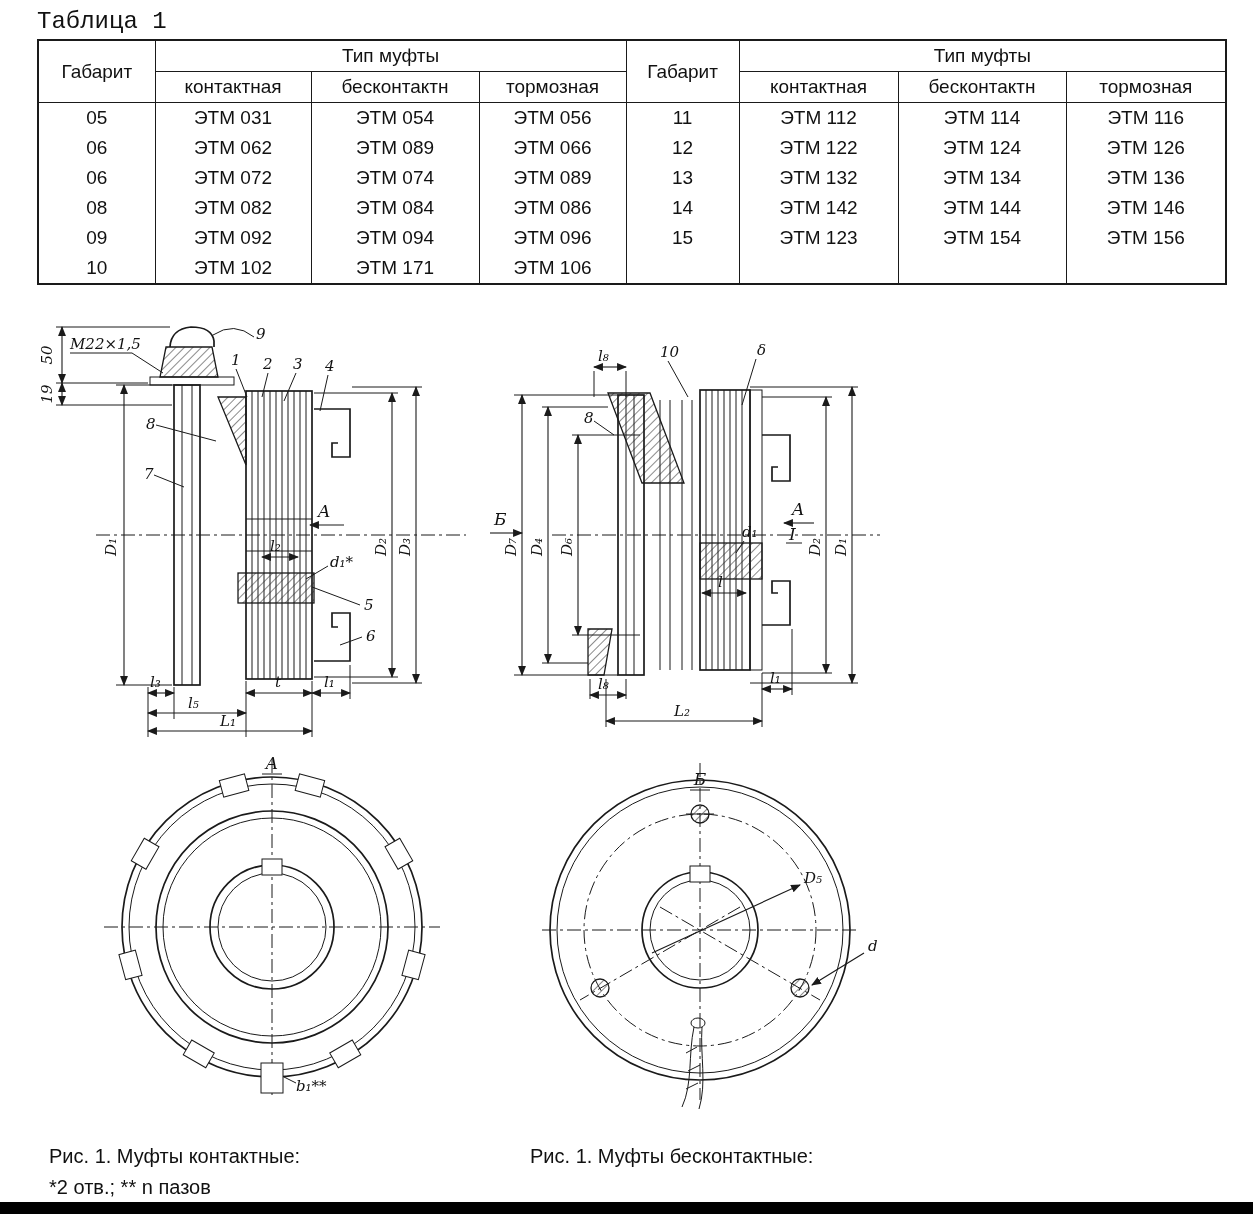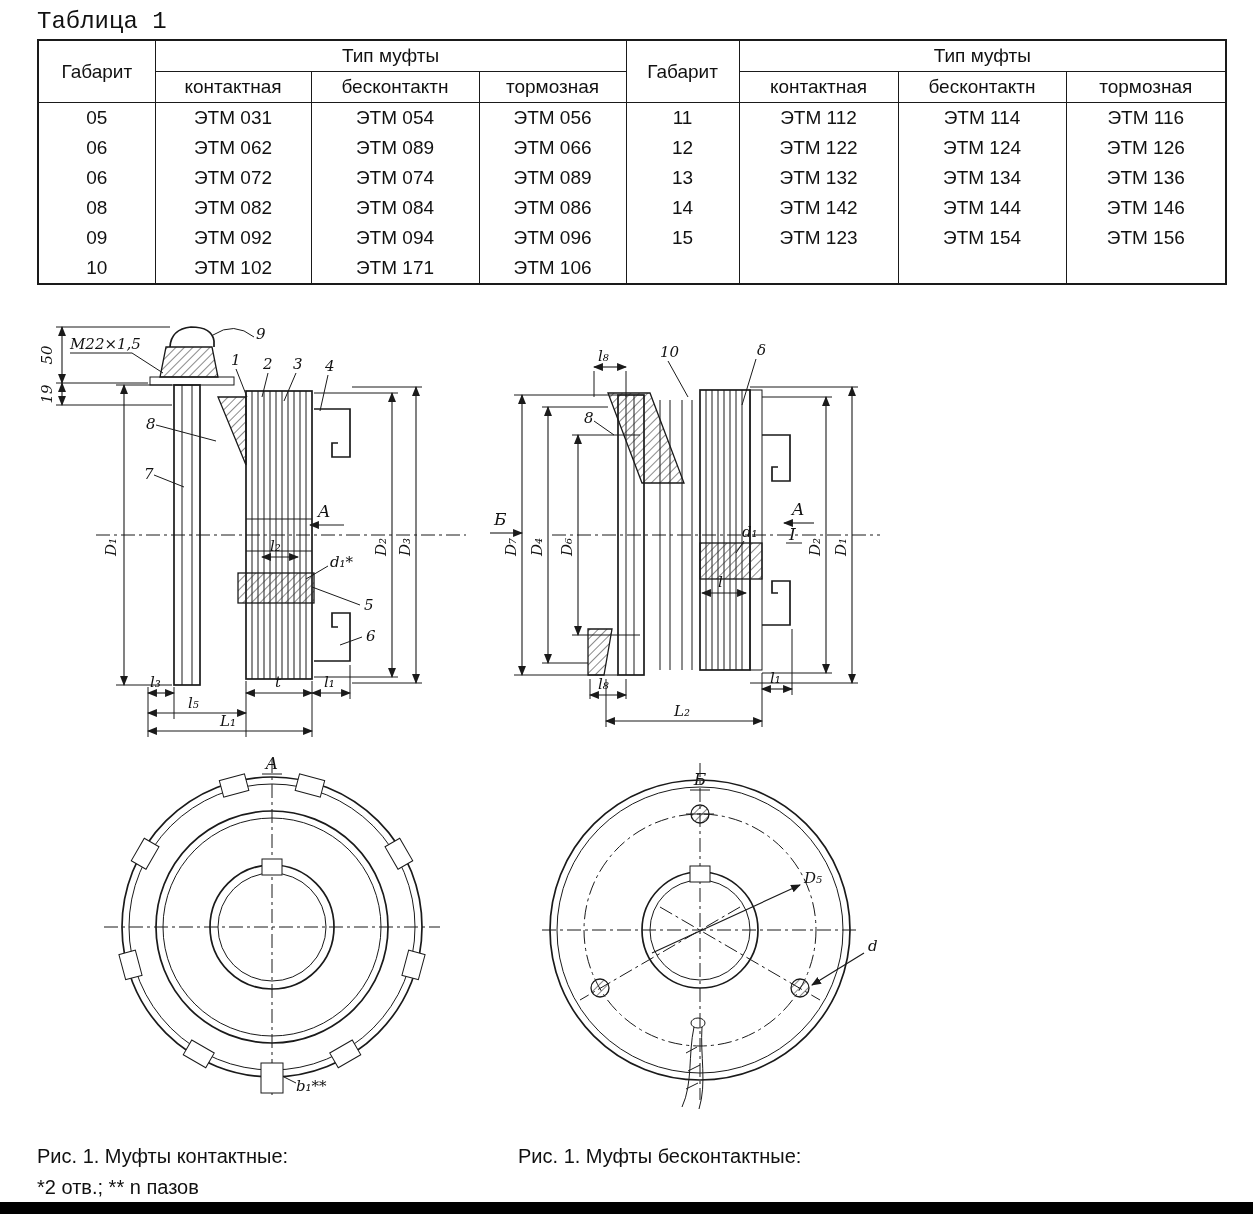--- a/index.html
+++ b/index.html
@@ -25,21 +25,21 @@
   .drawings { position:relative; width:1253px; height:840px; }
   svg .ln   { stroke:#1a1a1a; stroke-width:1.7; fill:none; }
   svg .thin { stroke:#1a1a1a; stroke-width:1; fill:none; }
   svg .dim  { stroke:#1a1a1a; stroke-width:1.1; fill:none; }
   svg .cl   { stroke:#1a1a1a; stroke-width:1; fill:none; stroke-dasharray:14 4 3 4; }
   svg .hat  { fill:url(#hatch); stroke:#1a1a1a; stroke-width:1.3; }
   svg .slot { fill:#ffffff; stroke:#1a1a1a; stroke-width:1; }
   svg text.lbl { font:italic 15px "DejaVu Serif", serif; fill:#111; }
   svg text.big { font:italic 17px "DejaVu Serif", serif; fill:#111; }
   svg .mid { text-anchor:middle; }
-  .captions { display:flex; margin:16px 0 0 37px; font-size:20px; line-height:31px; color:#111; }
+  .captions { display:flex; margin:16px 0 0 49px; font-size:20px; line-height:31px; color:#111; }
   .cap { width:481px; }
   .bottombar { position:absolute; left:0; right:0; bottom:0; height:12px; background:#000; }
 </style>
 </head>
 <body>
 
 <div class="doc-title">Таблица 1</div>
 
 <table class="doc-table">
   <colgroup>

